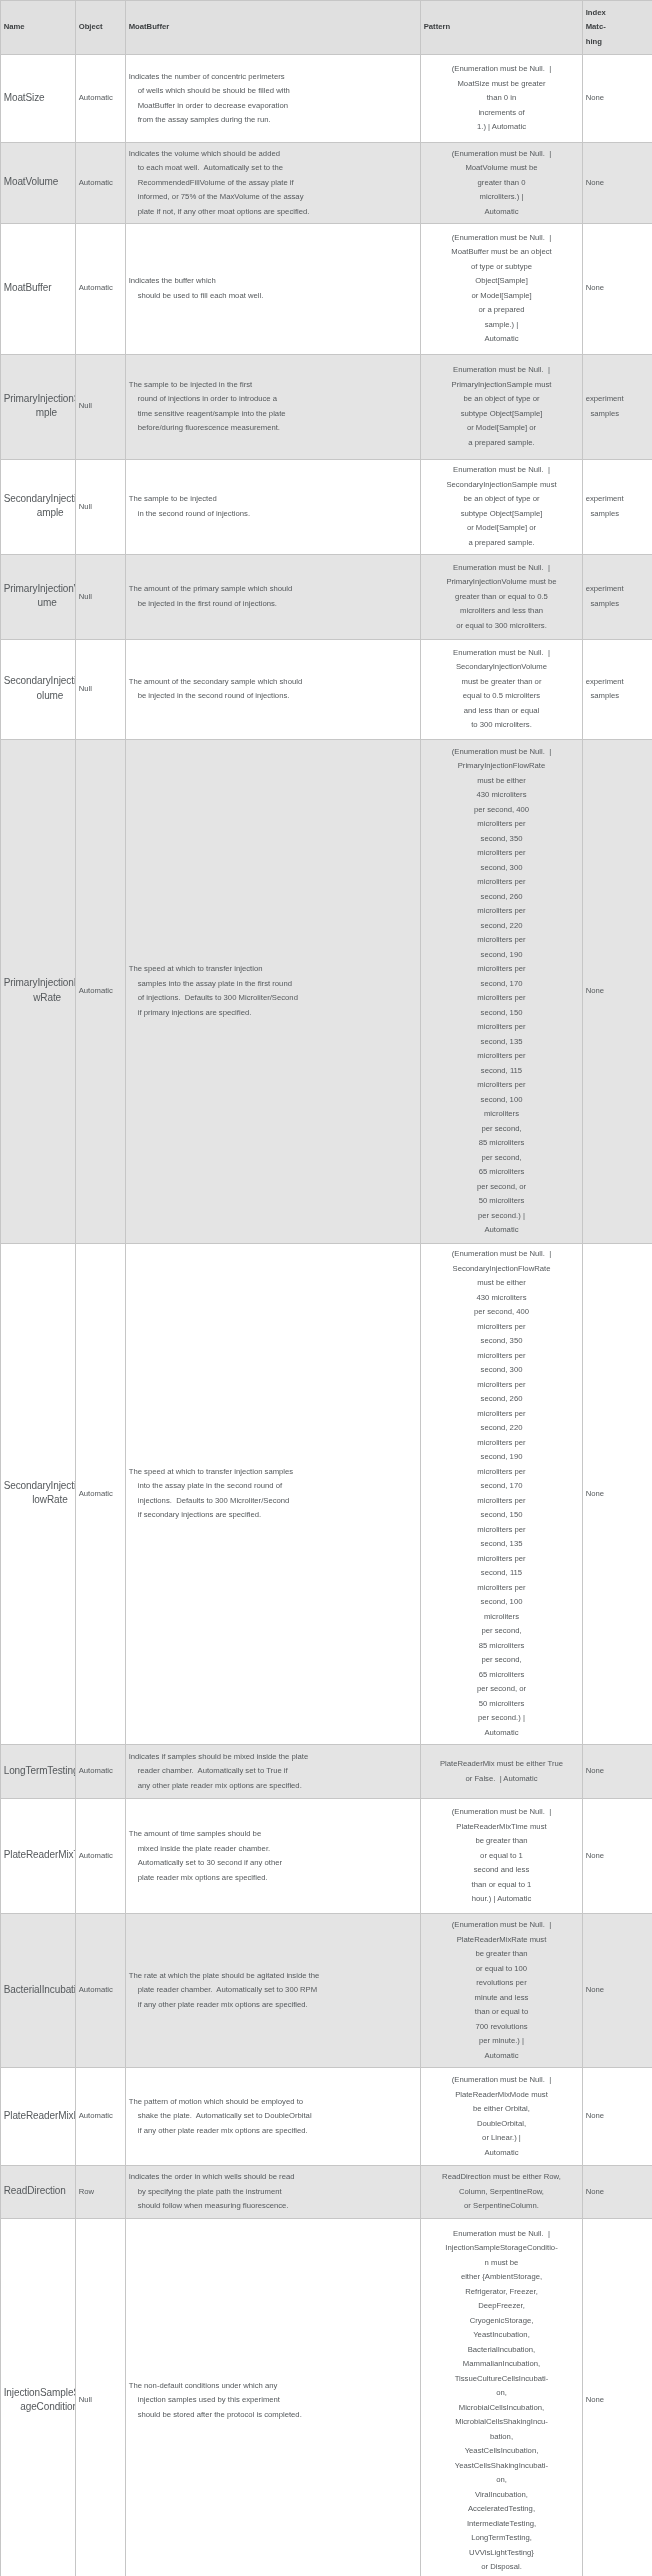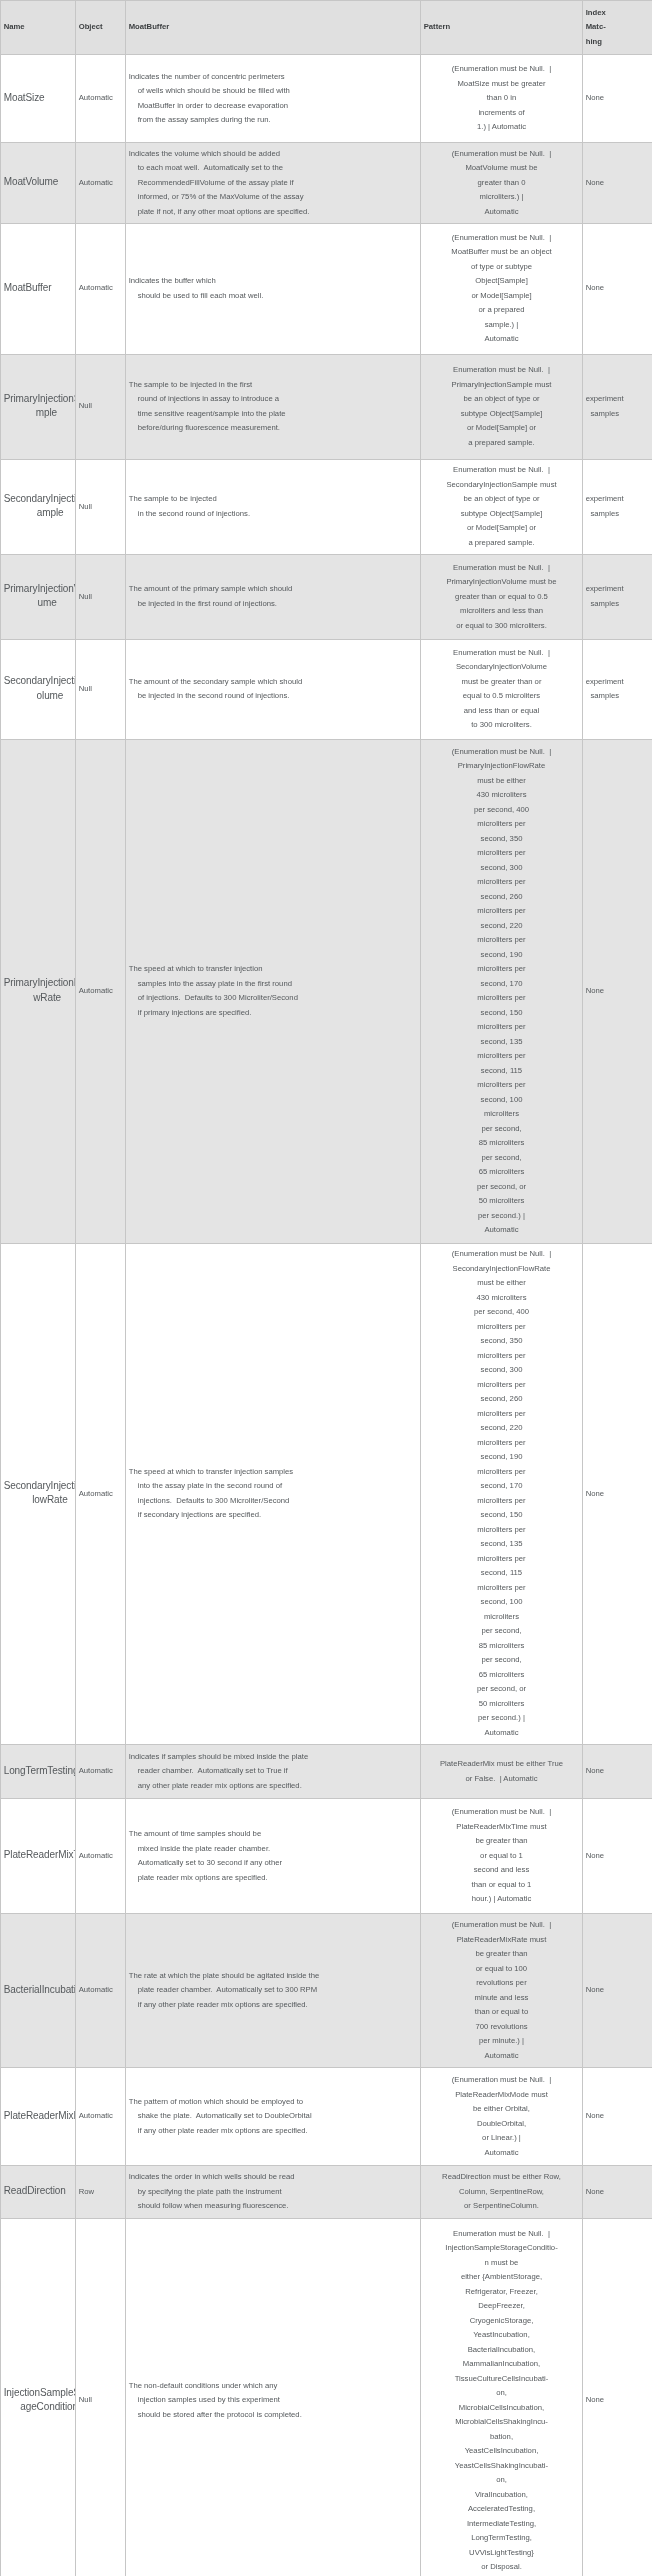--- a/index.html
+++ b/index.html
@@ -139,21 +139,21 @@
 sample.) |
 Automatic</span></td>
           <td class="c-index"><span class="center-block">None</span></td>
         </tr>
         <tr class="alt" style="height: 105px;">
           <td class="c-name"><span class="center-block name-block">PrimaryInjectionSa-
 mple</span></td>
           <td class="c-default">Null</td>
           <td class="c-desc">
             <span class="desc-block">The sample to be injected in the first
-round of injections in assay to introduce a
+round of injections in order to introduce a
 time sensitive reagent/sample into the plate
 before/during fluorescence measurement.</span>
           </td>
           <td class="c-pattern"><span class="pattern-block">Enumeration must be Null.  |
 PrimaryInjectionSample must
 be an object of type or
 subtype Object[Sample]
 or Model[Sample] or
 a prepared sample.</span></td>
           <td class="c-index"><span class="center-block">experiment

